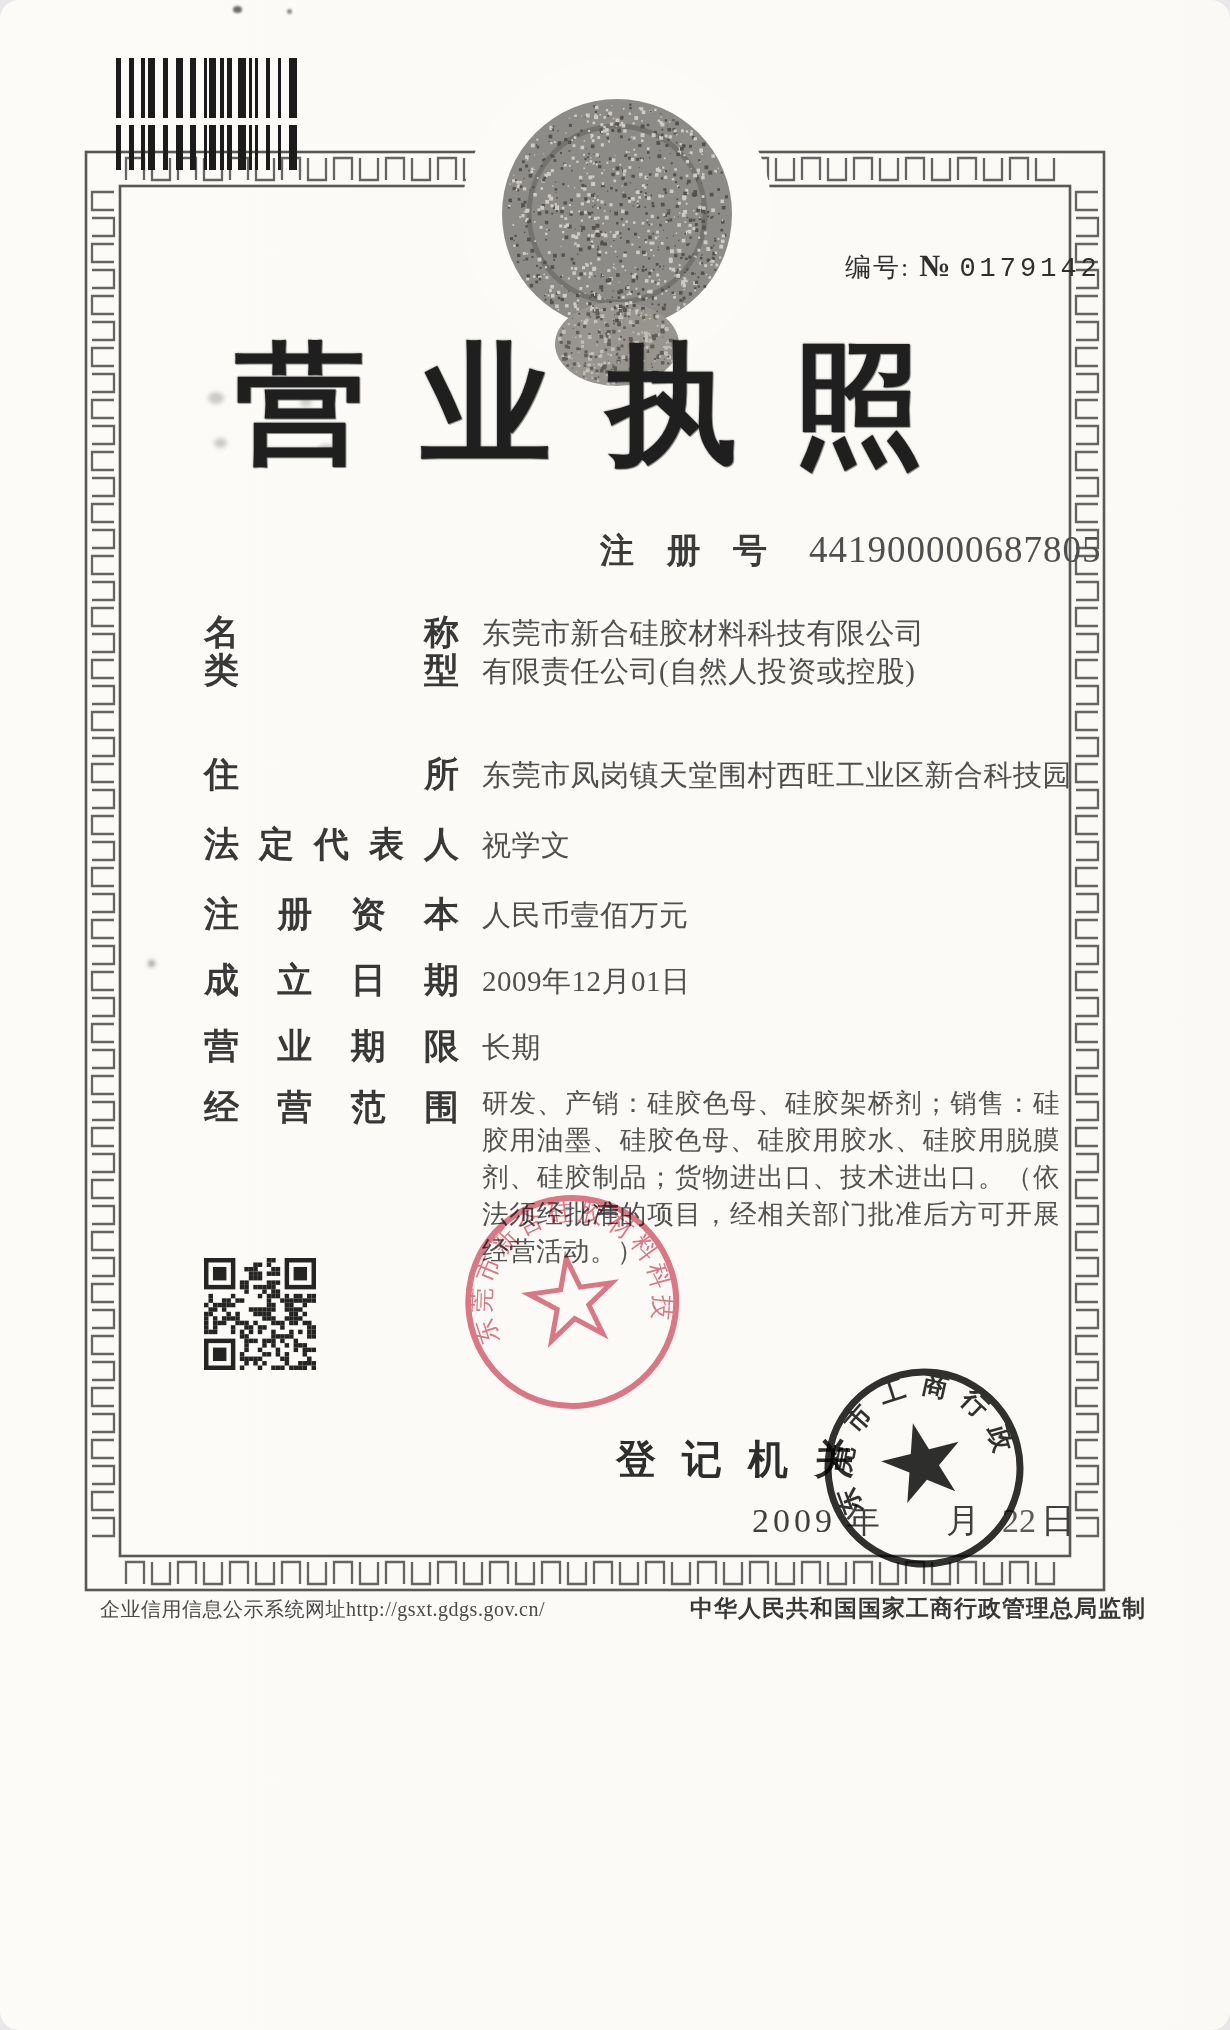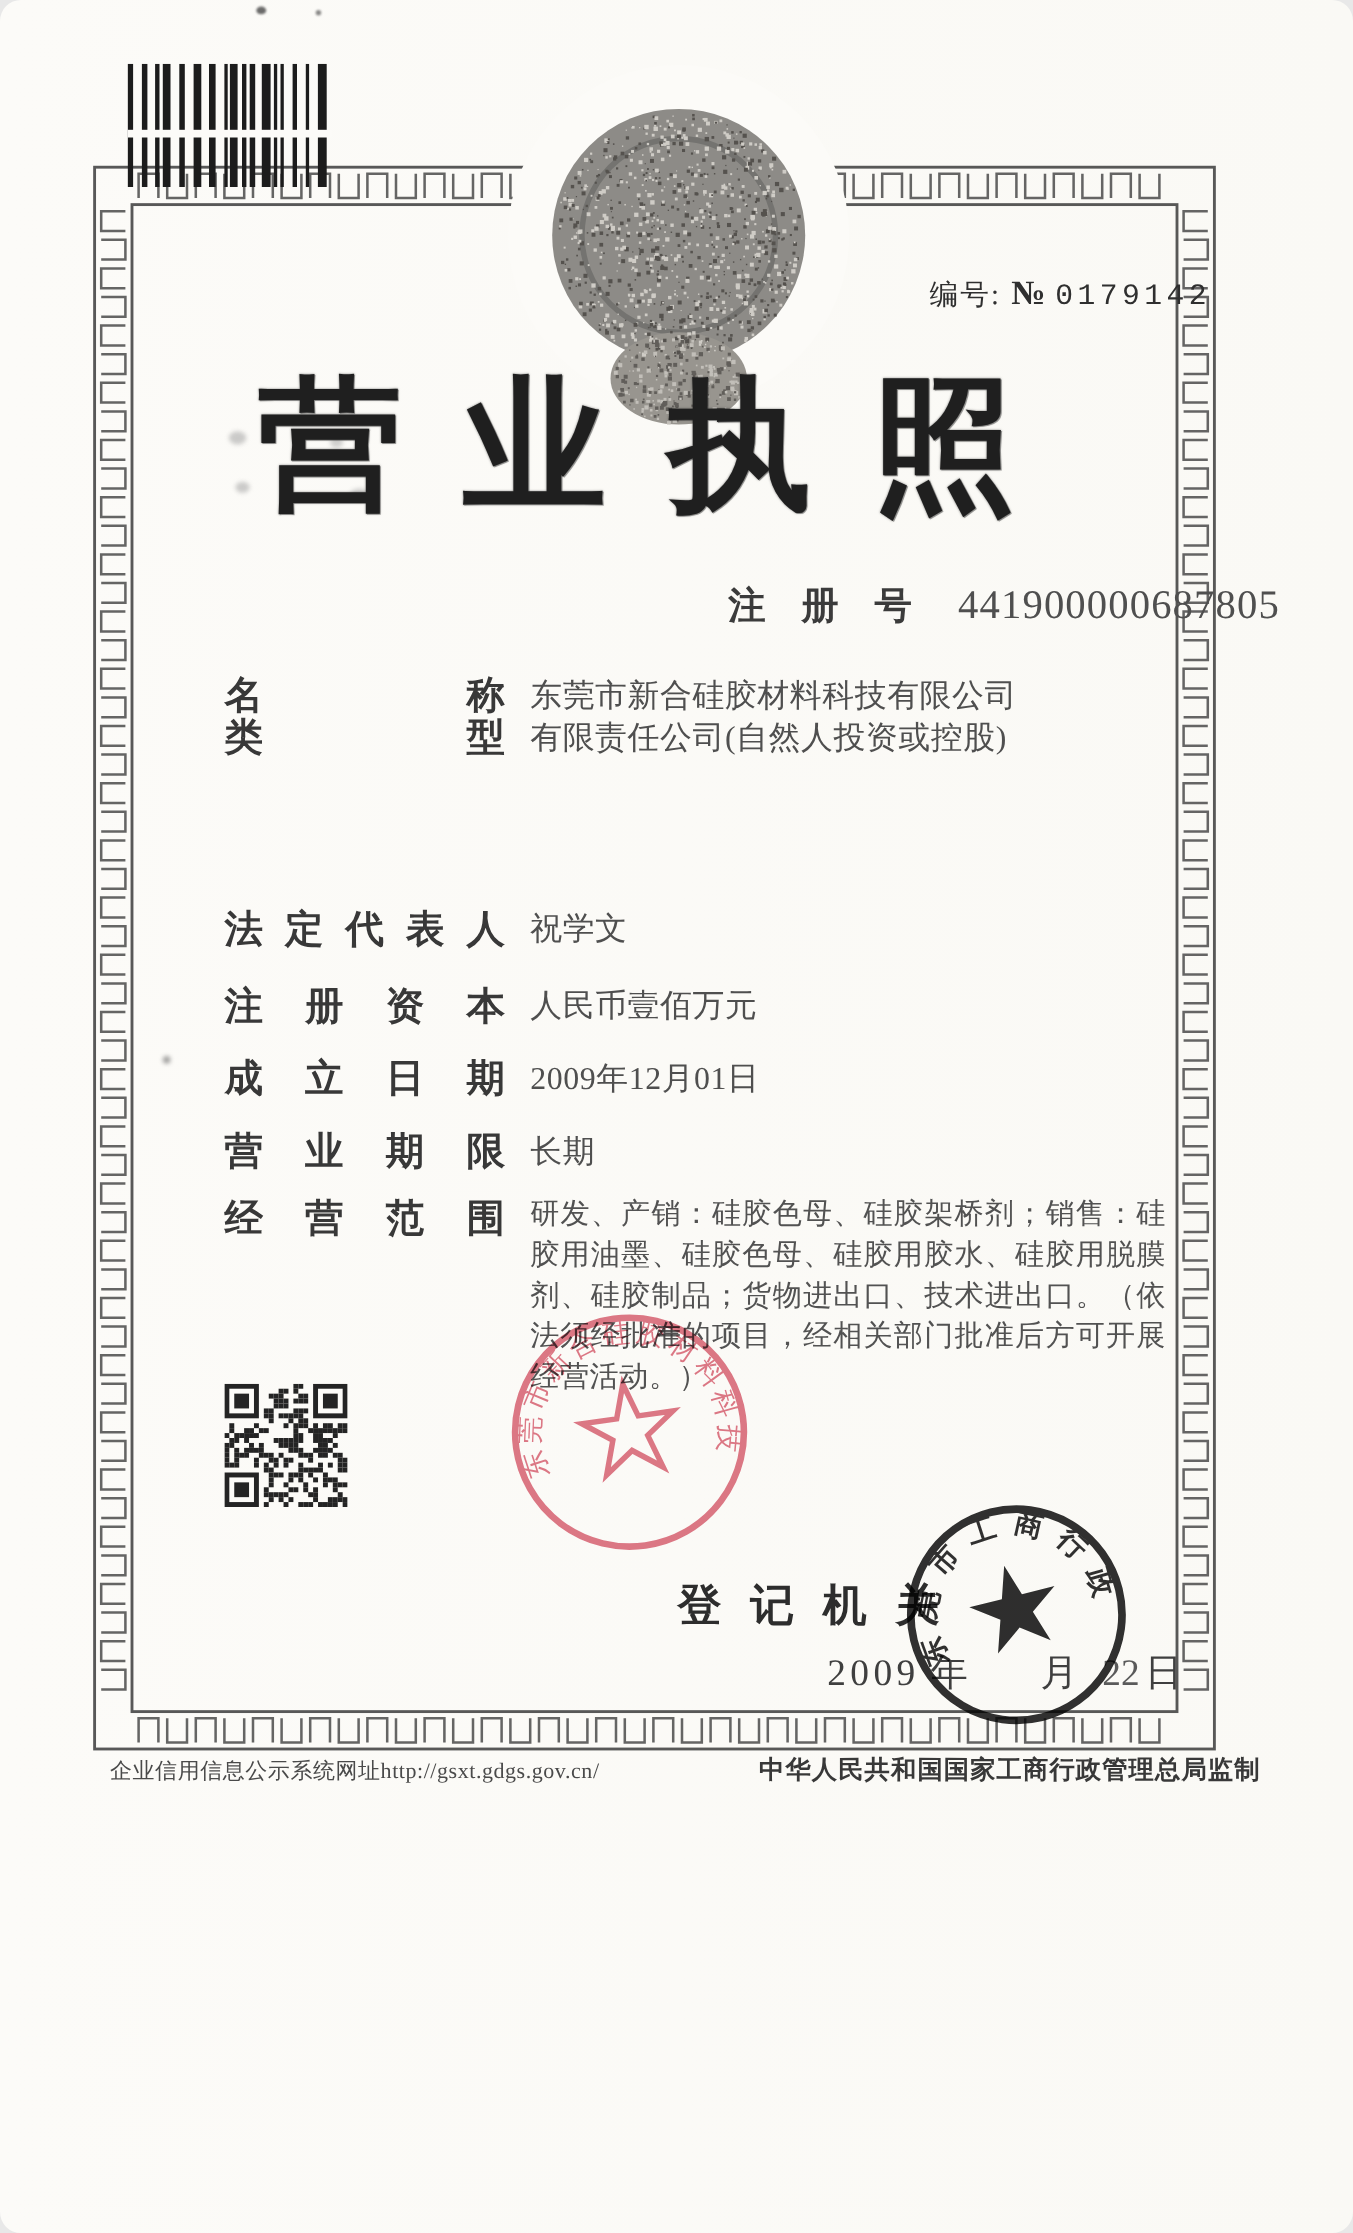--- a/index.html
+++ b/index.html
@@ -16,21 +16,21 @@
   .serial{left:845px;top:248px;z-index:4;display:flex;align-items:baseline;gap:9px;color:#2f2f2f;}
   .serial .lab{font-size:26px;letter-spacing:2px;}
   .serial .sym{font-size:31px;font-weight:bold;}
   .serial .num{font-size:27px;letter-spacing:4px;font-family:"Liberation Mono", monospace;}
   .title{
     left:235px;top:318px;z-index:4;font-size:130px;font-weight:900;color:#1f1f1f;
     letter-spacing:56px;white-space:nowrap;font-family:"Liberation Sans", sans-serif;
     text-shadow:0 0 2px rgba(30,30,30,.65), 1px 1px 0 rgba(40,40,40,.4);
   }
   
-  .regno{left:662px;top:528px;z-index:4;white-space:nowrap;}
+  .regno{left:600px;top:528px;z-index:4;white-space:nowrap;}
   .regno .lab{font-size:34px;font-weight:600;letter-spacing:12px;color:#3b3b3b;}
   .regno .num{font-size:37px;color:#4f4f4f;letter-spacing:1px;margin-left:26px;}
   
   .row{position:absolute;left:204px;white-space:nowrap;z-index:4;}
   .row .label{
     display:inline-block;width:255px;font-size:35px;font-weight:600;color:#383838;
     text-align:justify;text-align-last:justify;vertical-align:top;line-height:46px;
   }
   .row .value{
     display:inline-block;margin-left:19px;font-size:29px;color:#4f4f4f;
@@ -1354,20 +1354,24 @@
   </div>
 
   <div class="row" style="top:610px;">
     <span class="label">名称</span>
     <span class="value">东莞市新合硅胶材料科技有限公司</span>
   </div>
   <div class="row" style="top:648px;">
     <span class="label">类型</span>
     <span class="value">有限责任公司(自然人投资或控股)</span>
   </div>
+  <div class="row" style="top:752px;">
+    <span class="label">住所</span>
+    <span class="value">东莞市凤岗镇天堂围村西旺工业区新合科技园</span>
+  </div>
   <div class="row" style="top:822px;">
     <span class="label">法定代表人</span>
     <span class="value">祝学文</span>
   </div>
   <div class="row" style="top:892px;">
     <span class="label">注册资本</span>
     <span class="value">人民币壹佰万元</span>
   </div>
   <div class="row" style="top:958px;">
     <span class="label">成立日期</span>

